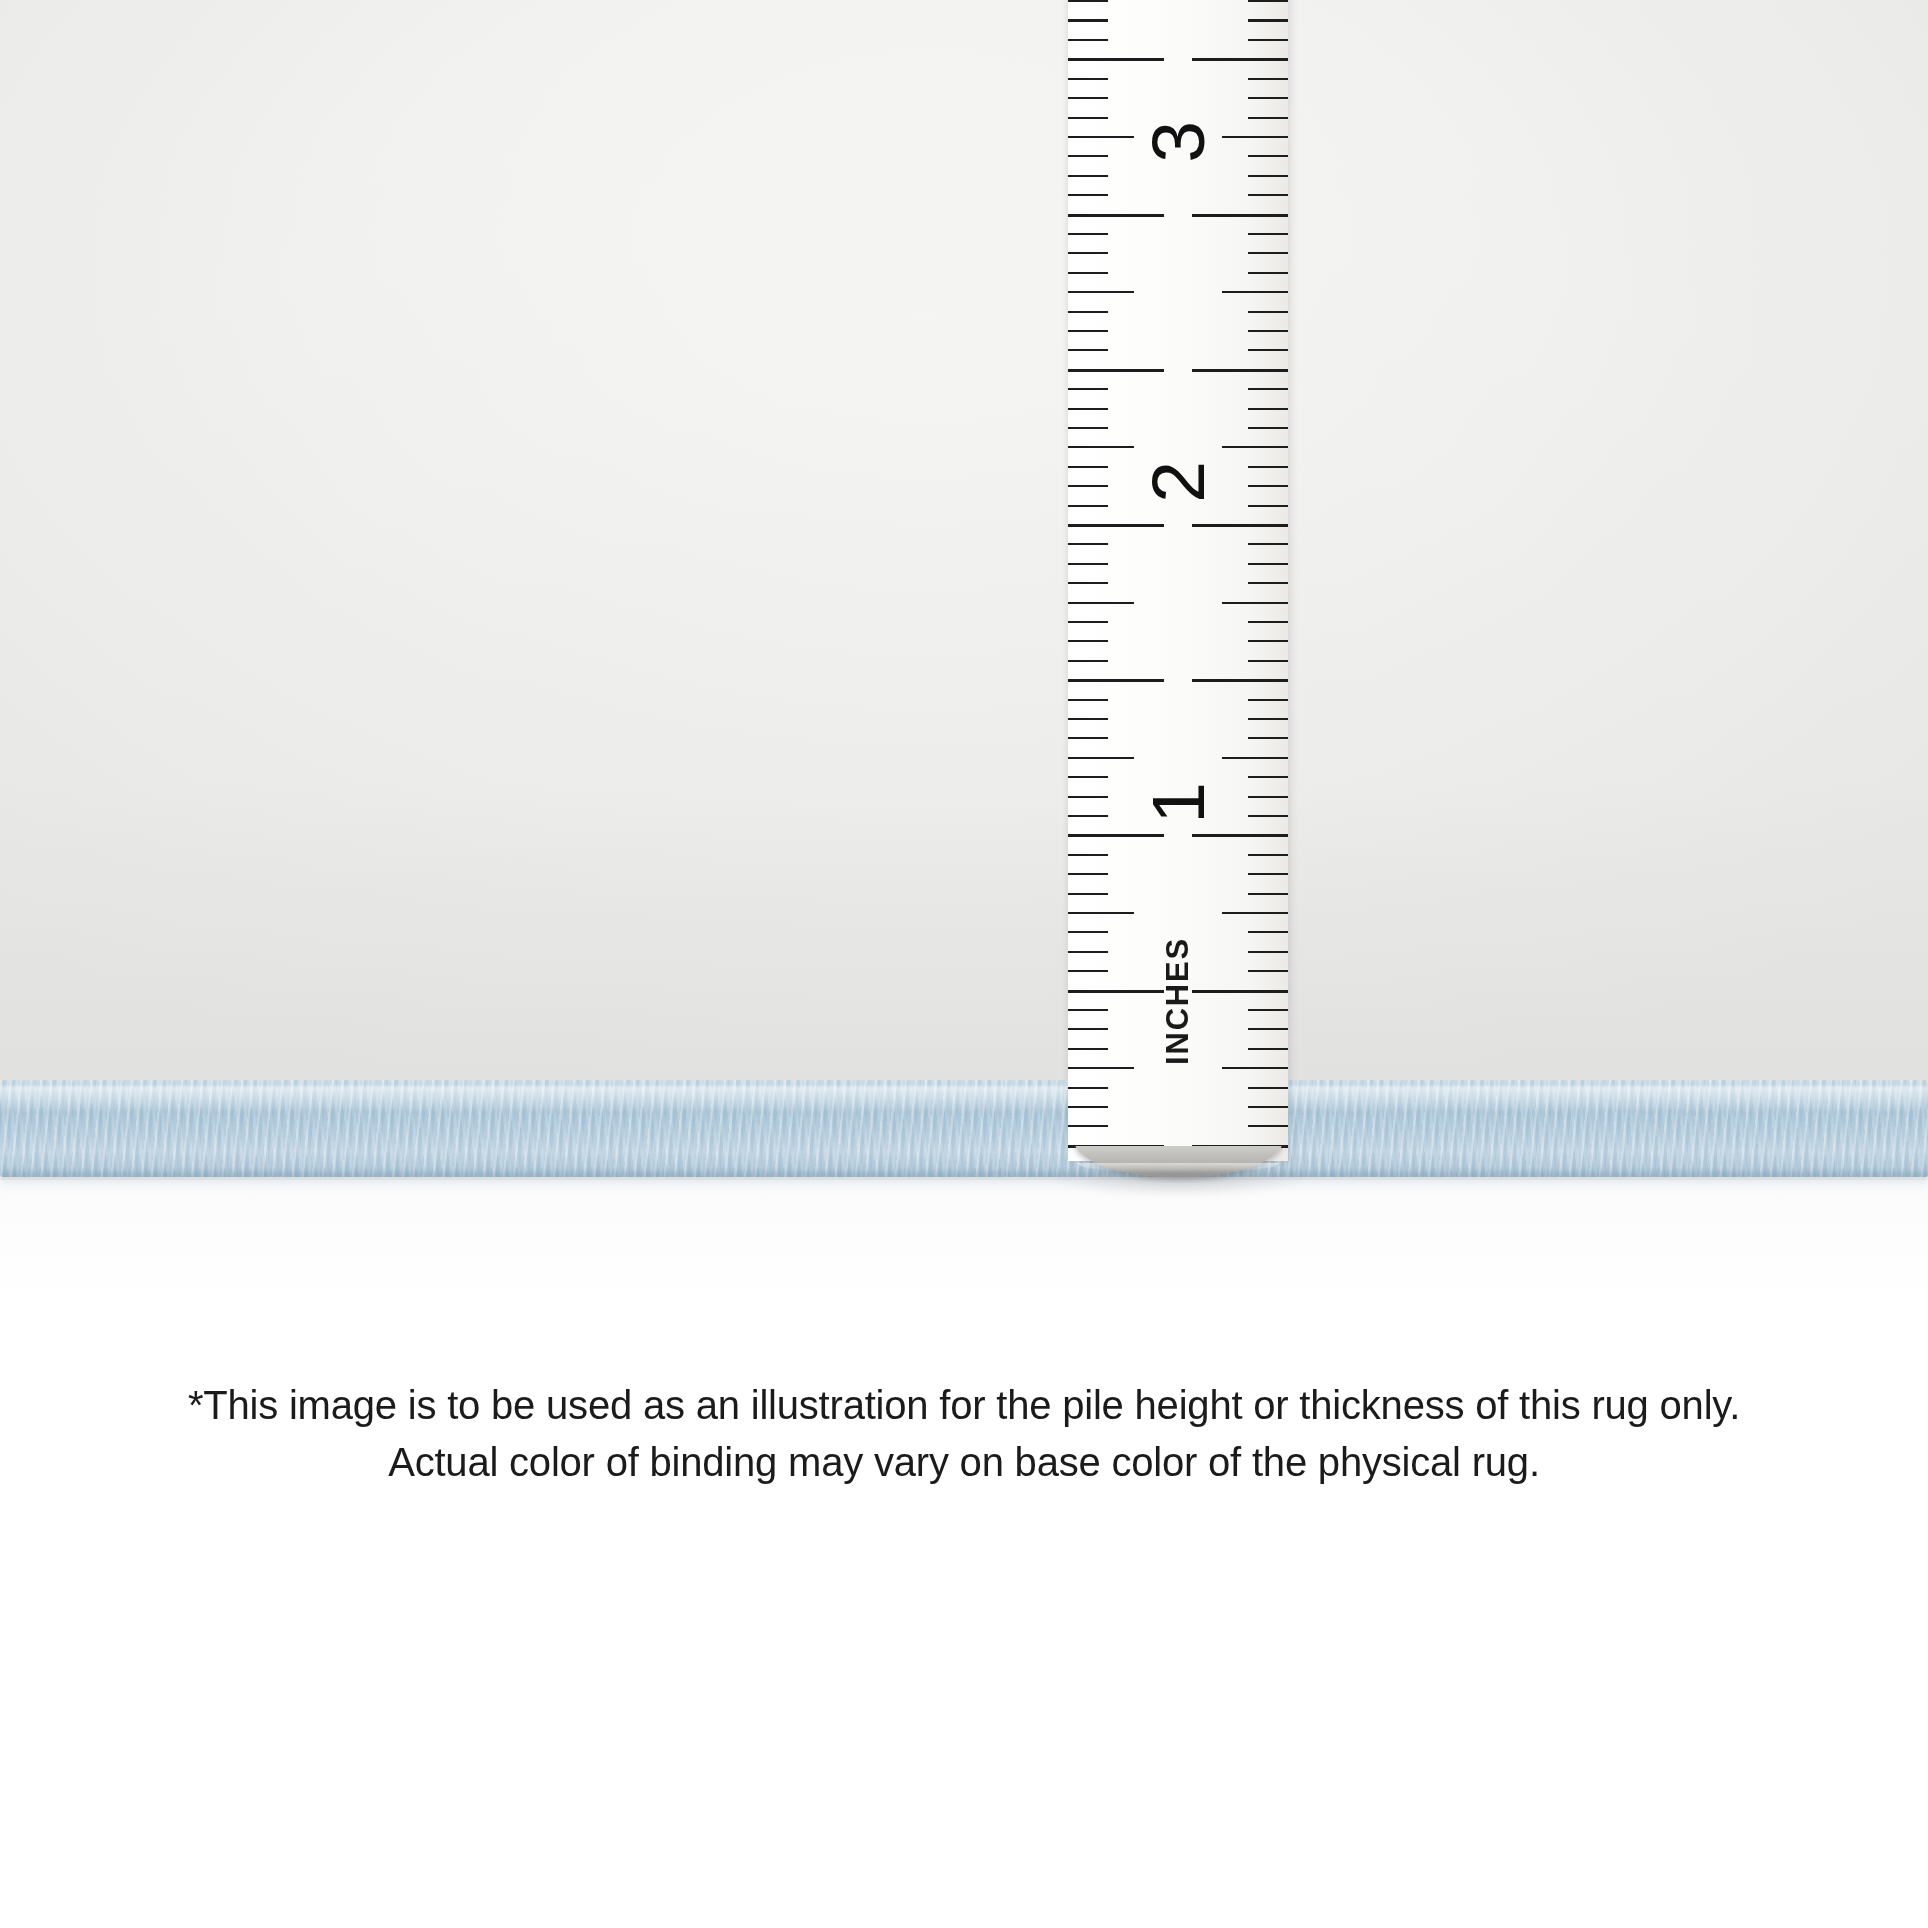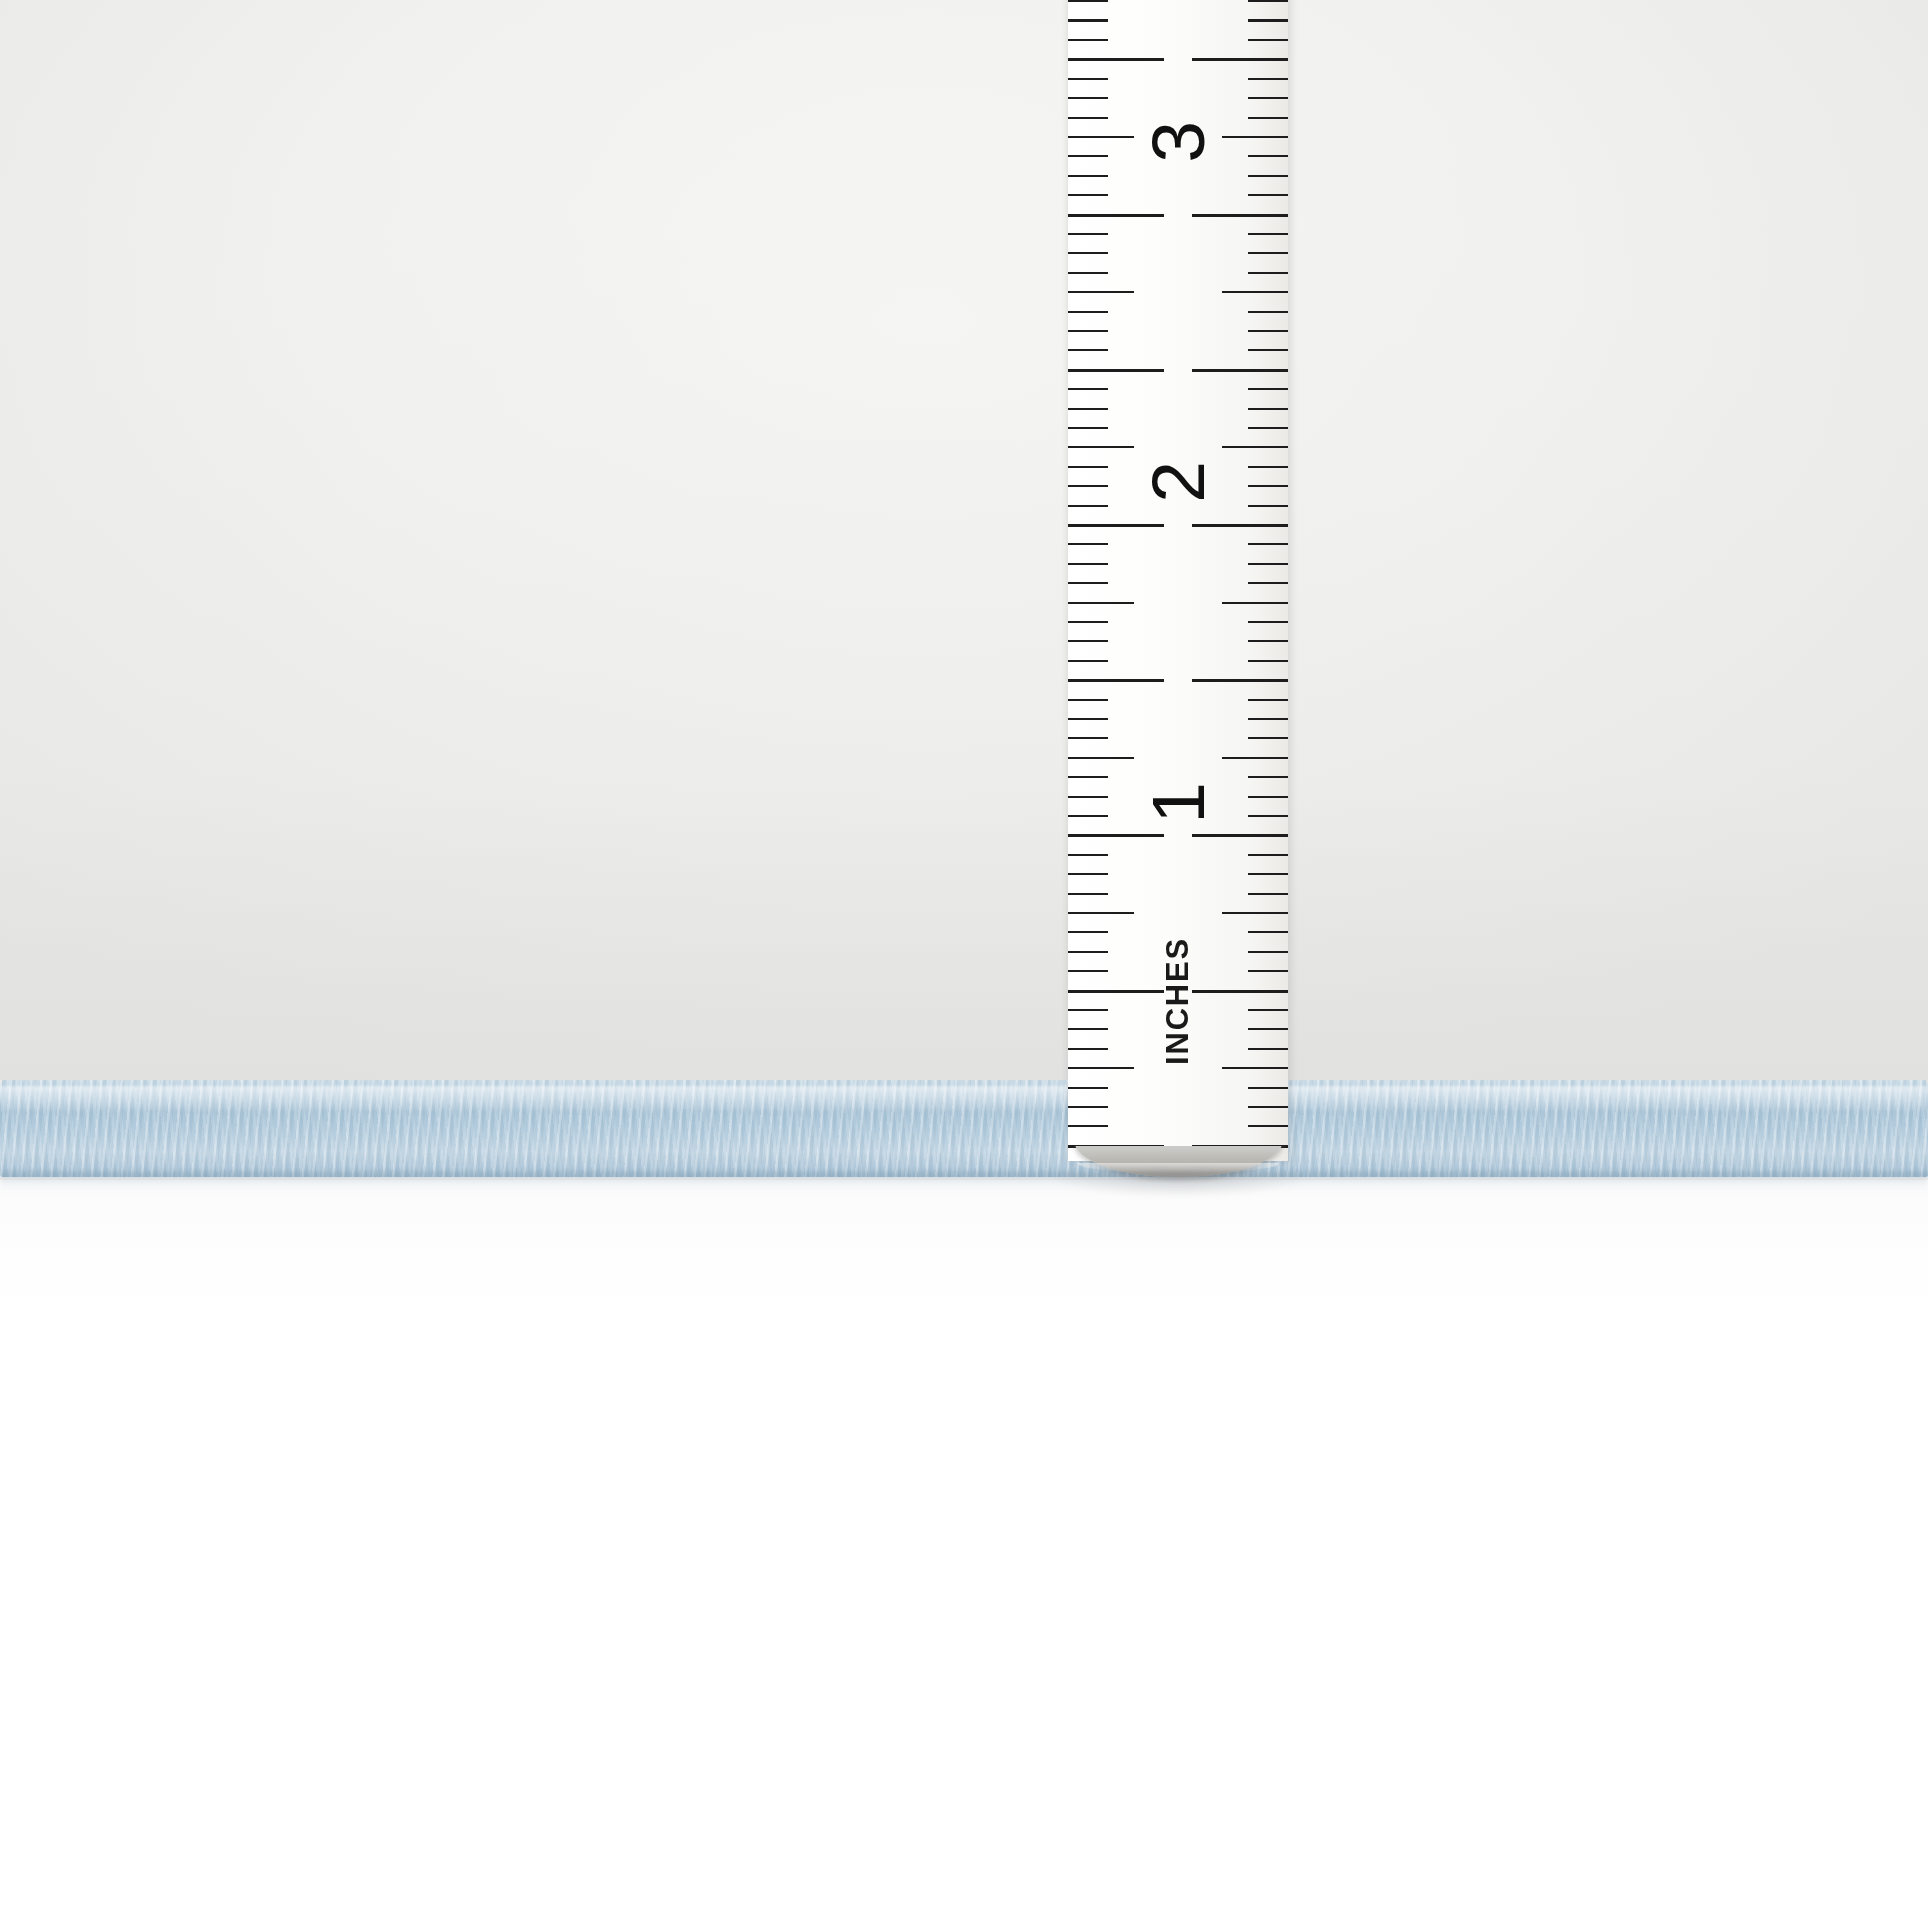--- a/index.html
+++ b/index.html
@@ -395,16 +395,18 @@
 
     <div class="ruler-tip">
       <div class="ruler-tip-metal"></div>
       <div class="ruler-tip-edge"></div>
     </div>
     <div class="ruler-shadow"></div>
 
   </div>
 
   <div class="caption">
+    <span class="line">*This image is to be used as an illustration for the pile height or thickness of this rug only.</span>
+    <span class="line">Actual color of binding may vary on base color of the physical rug.</span>
   </div>
 
 </div>
 
 
 </body></html>

